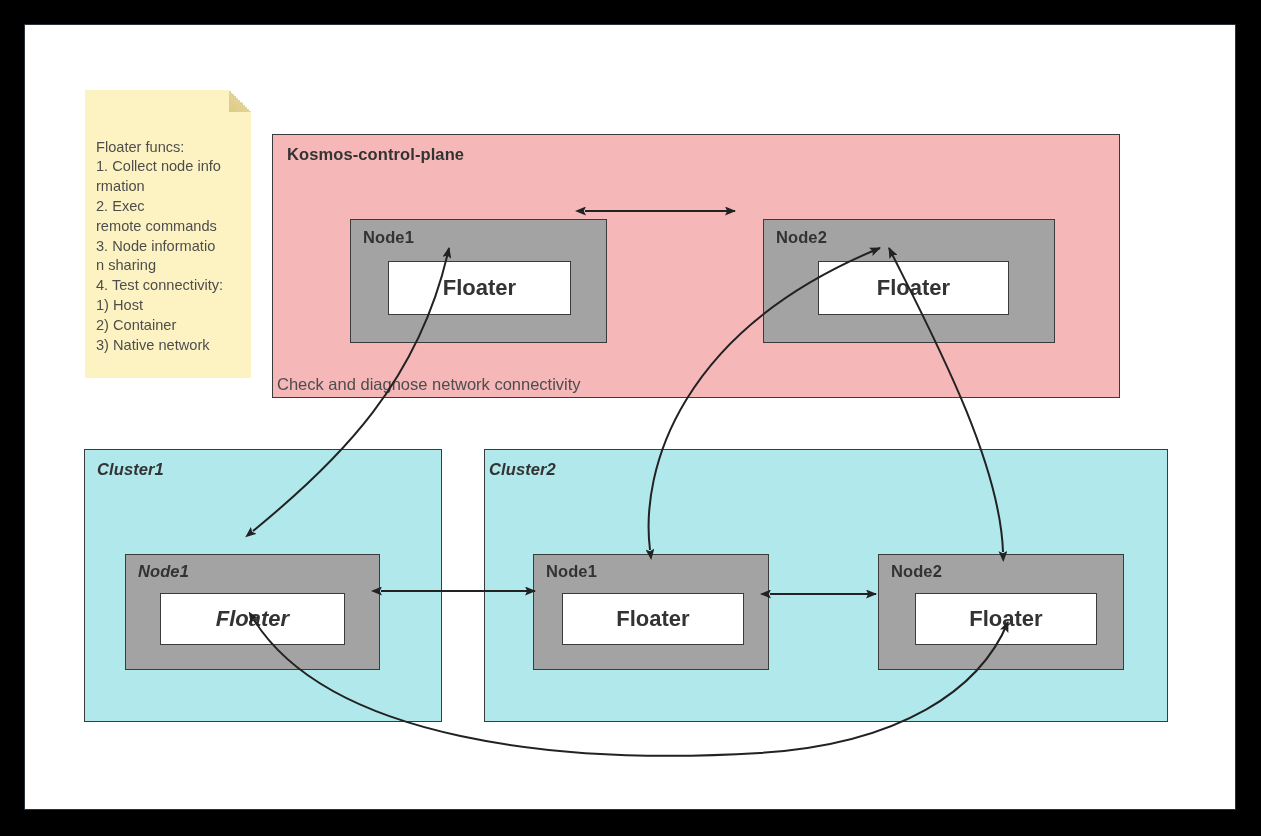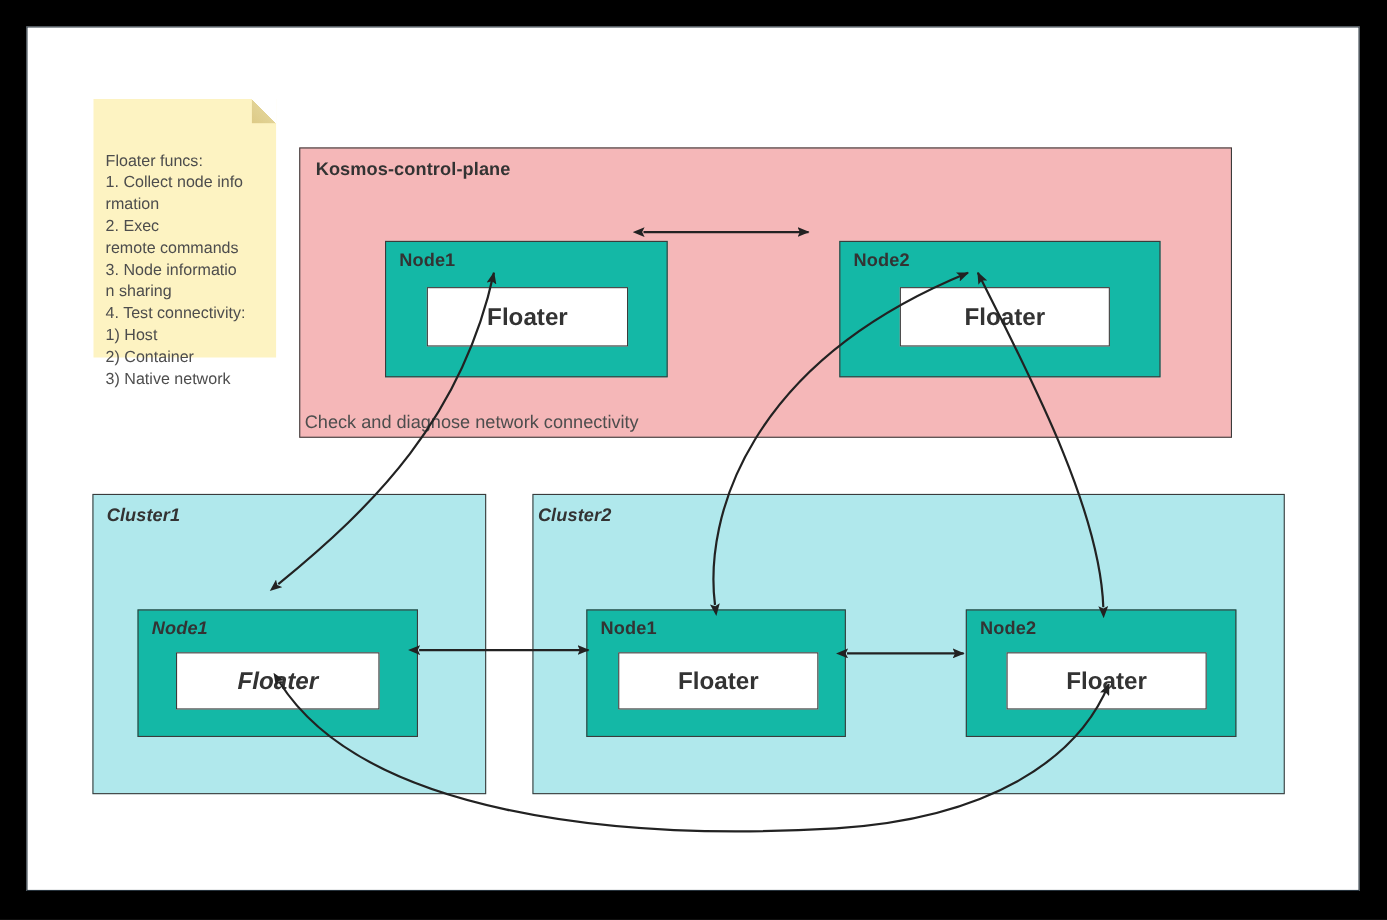--- a/index.html
+++ b/index.html
@@ -37,21 +37,21 @@
     height: 836px;
     pointer-events: none;
   }
 
   
   #sticky-note {
     position: absolute;
     left: 84px;
     top: 89px;
     width: 166px;
-    height: 235px;
+    height: 288px;
     background: #fdf3c2;
     color: #4d4d4d;
     font-size: 14.6px;
     line-height: 19.8px;
     box-sizing: border-box;
     padding: 8px 4px 0 11px;
     white-space: pre-line;
   }
   #sticky-fold {
     position: absolute;
@@ -77,21 +77,21 @@
     white-space: nowrap;
   }
   .plane {
     background: #f5b7b8;
     margin-top: 45px;
   }
   .cluster {
     background: #b0e8ec;
   }
   .node {
-    background: #14b8a6;
+    background: #a3a3a3;
   }
   .floater {
     position: absolute;
     box-sizing: border-box;
     background: #ffffff;
     border: 1.5px solid #3b3b3b;
     display: flex;
     align-items: center;
     justify-content: center;
     font-weight: bold;

